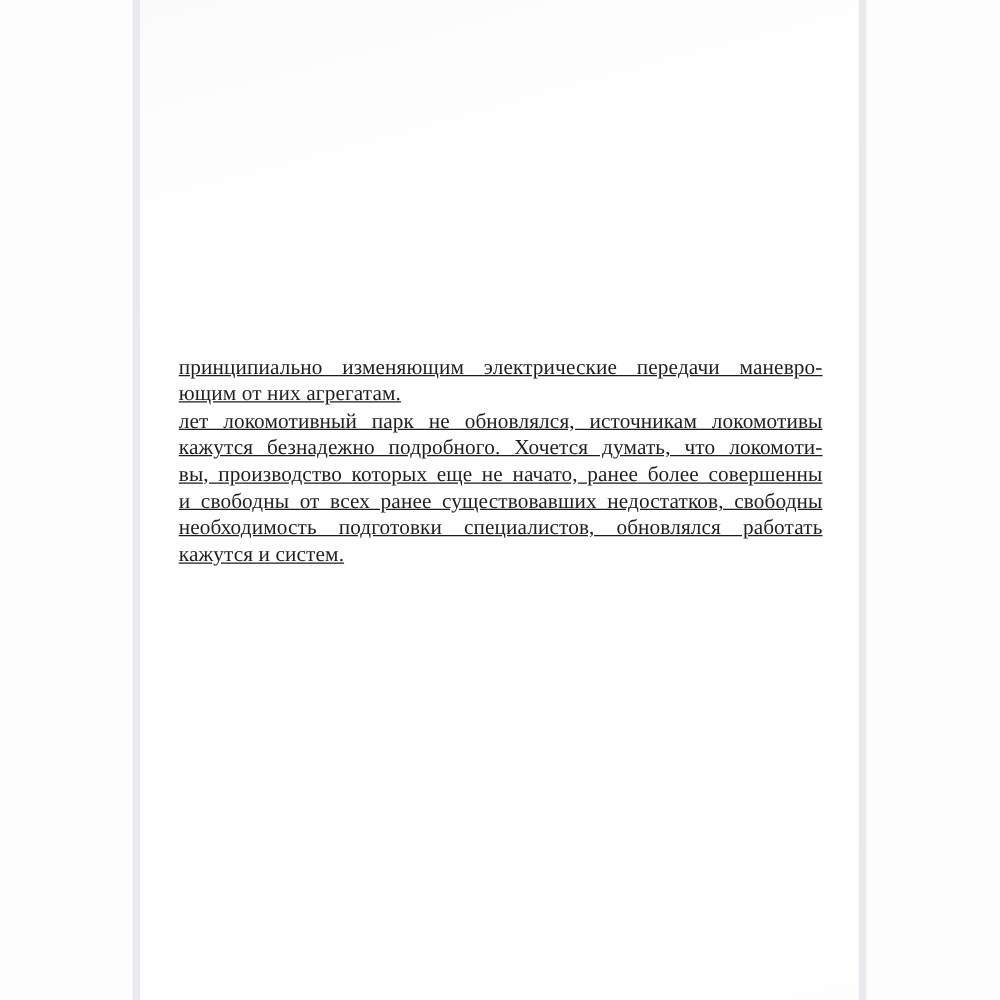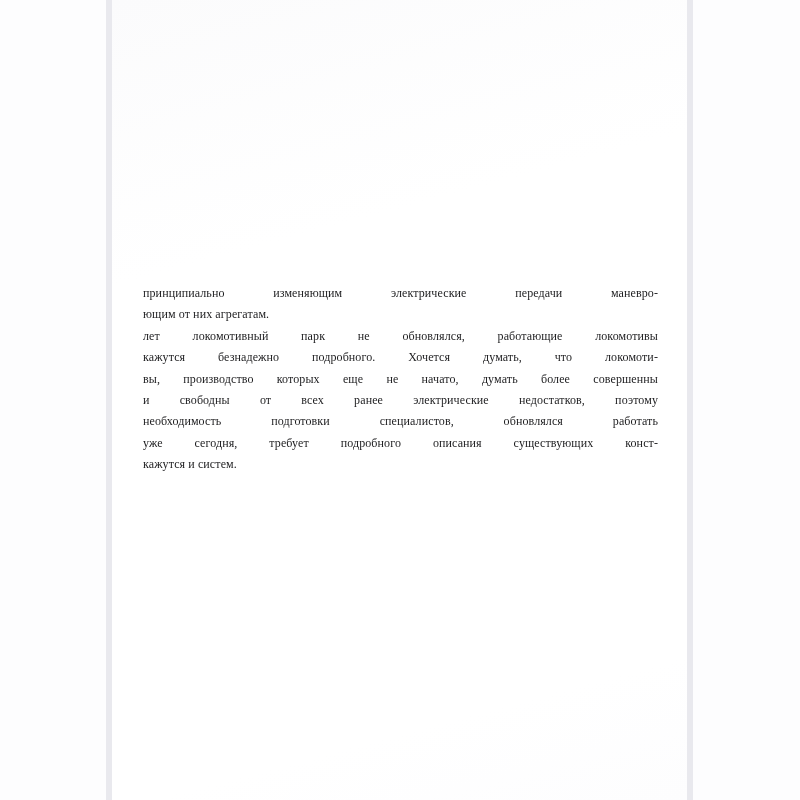--- a/index.html
+++ b/index.html
@@ -22,24 +22,25 @@
     height: 800px;
     border-left: 6px solid #e9e9ee;
     border-right: 6px solid #e9e9ee;
     background: linear-gradient(165deg, #fbfbfc 0%, #ffffff 30%, #ffffff 85%, #fdfdfe 100%);
   }
   .text-block {
     position: absolute;
     left: 31px;
     top: 283px;
     width: 515px;
-    font-size: 12px;
+    font-size: 17px;
     line-height: 21.4px;
     color: #1d1d1f;
     letter-spacing: 0.1px;
+    text-decoration: underline;
   }
   .line {
     text-align: justify;
     text-align-last: justify;
   }
   .line.left {
     text-align: right;
     text-align-last: left;
   }
   .line.indent {
@@ -47,22 +48,21 @@
   }
 </style>
 </head>
 <body>
 
 <div class="viewer">
   <div class="book-page">
     <div class="text-block">
       <div class="line">принципиально изменяющим электрические передачи маневро-</div>
       <div class="line left">ющим от них агрегатам.</div>
-      <div class="line">лет локомотивный парк не обновлялся, работающие локомотивы</div>
+      <div class="line">лет локомотивный парк не обновлялся, источникам локомотивы</div>
       <div class="line">кажутся безнадежно подробного. Хочется думать, что локомоти-</div>
-      <div class="line">вы, производство которых еще не начато, думать более совершенны</div>
-      <div class="line">и свободны от всех ранее электрические недостатков, поэтому</div>
+      <div class="line">вы, производство которых еще не начато, ранее более совершенны</div>
+      <div class="line">и свободны от всех ранее существовавших недостатков, свободны</div>
       <div class="line">необходимость подготовки специалистов, обновлялся работать</div>
-      <div class="line">уже сегодня, требует подробного описания существующих конст-</div>
       <div class="line left">кажутся и систем.</div>
     </div>
   </div>
 </div>
 
 </body></html>

